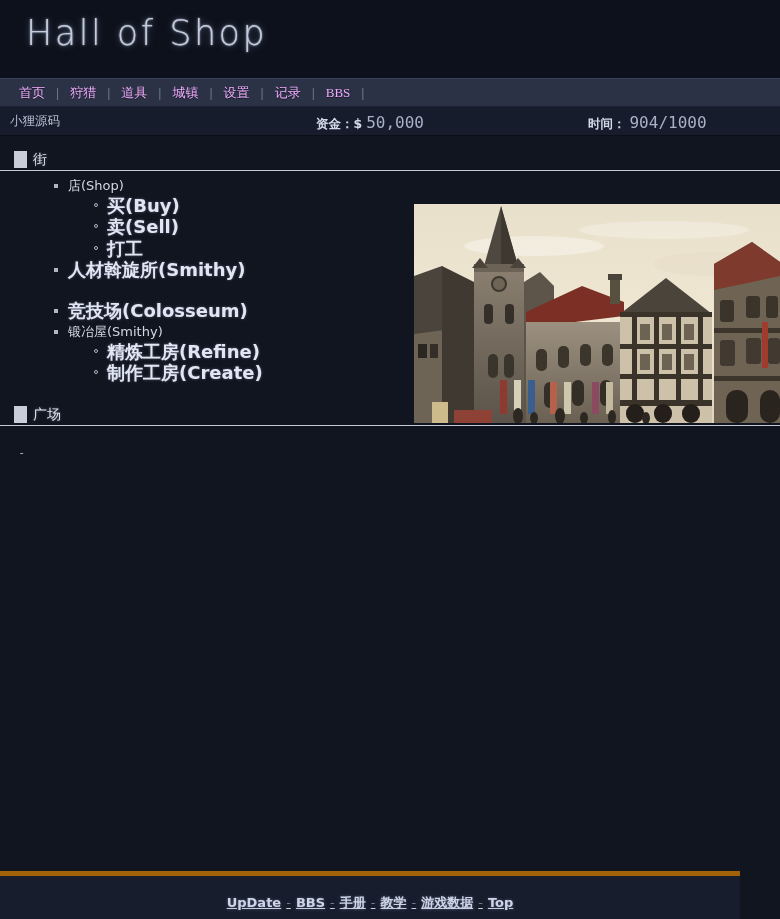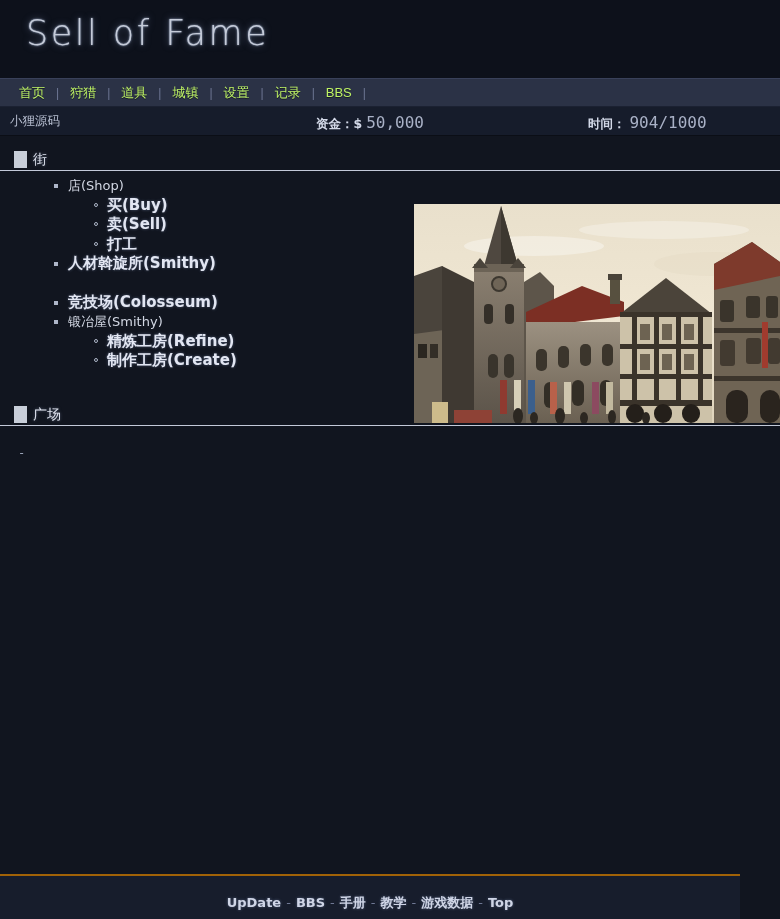--- a/index.html
+++ b/index.html
@@ -40,23 +40,23 @@
     height: 29px;
     background: #2b3246;
     border-top: 1px solid #39415a;
     border-bottom: 1px solid #1b2132;
     display: flex;
     align-items: center;
     padding-left: 8px;
     box-sizing: border-box;
   }
   .nav-item {
-    font-family: Liberation Sans, sans-serif;
+    font-family: Liberation Serif, serif;
     font-size: 13px;
-    color: #bef264;
+    color: #f0abfc;
     padding: 0 11px;
     text-decoration: none;
     white-space: nowrap;
     text-shadow: 0 1px 0 #151a27;
     cursor: pointer;
   }
   .nav-sep {
     color: #6e7794;
     font-size: 12px;
     user-select: none;
@@ -169,21 +169,21 @@
     box-sizing: border-box;
   }
   .plain {
     color: #d2d7e3;
     font-size: 13px;
   }
   a.mlink {
     color: #e2e6f2;
     font-weight: bold;
     text-decoration: none;
-    font-size: 15px;
+    font-size: 18px;
     text-shadow: 0 0 3px rgba(150,170,215,.45);
     cursor: pointer;
   }
   .spacer-li { height: 19px; }
 
   .town-photo {
     position: absolute;
     left: 414px;
     top: 28px;
     width: 366px;
@@ -238,21 +238,22 @@
   }
 
   
   .footer {
     position: absolute;
     left: 0;
     bottom: 0;
     width: 740px;
     height: 43px;
     background: #171d2c;
-    border-top: 2px solid #a16207;
+    border-top: 5px solid #a16207;
+    text-decoration: underline;
   }
   .footer-inner {
     text-align: center;
     padding-top: 18px;
     font-family: "DejaVu Sans", sans-serif;
     font-size: 13px;
   }
   a.flink {
     color: #cfd5e6;
     font-weight: bold;
@@ -260,21 +261,21 @@
     padding: 0 2px;
     text-shadow: 0 0 3px rgba(150,170,215,.45);
     cursor: pointer;
   }
   .fsep { color: #6f7894; padding: 0 3px; }
 </style>
 </head>
 <body>
 
 <div class="masthead">
-  <div class="site-title">Sell of Fame</div>
+  <div class="site-title">Hall of Shop</div>
 </div>
 
 <div class="navbar" id="navbar">
     <a class="nav-item">首页</a>
     <span class="nav-sep">|</span>
     <a class="nav-item">狩猎</a>
     <span class="nav-sep">|</span>
     <a class="nav-item">道具</a>
     <span class="nav-sep">|</span>
     <a class="nav-item">城镇</a>

